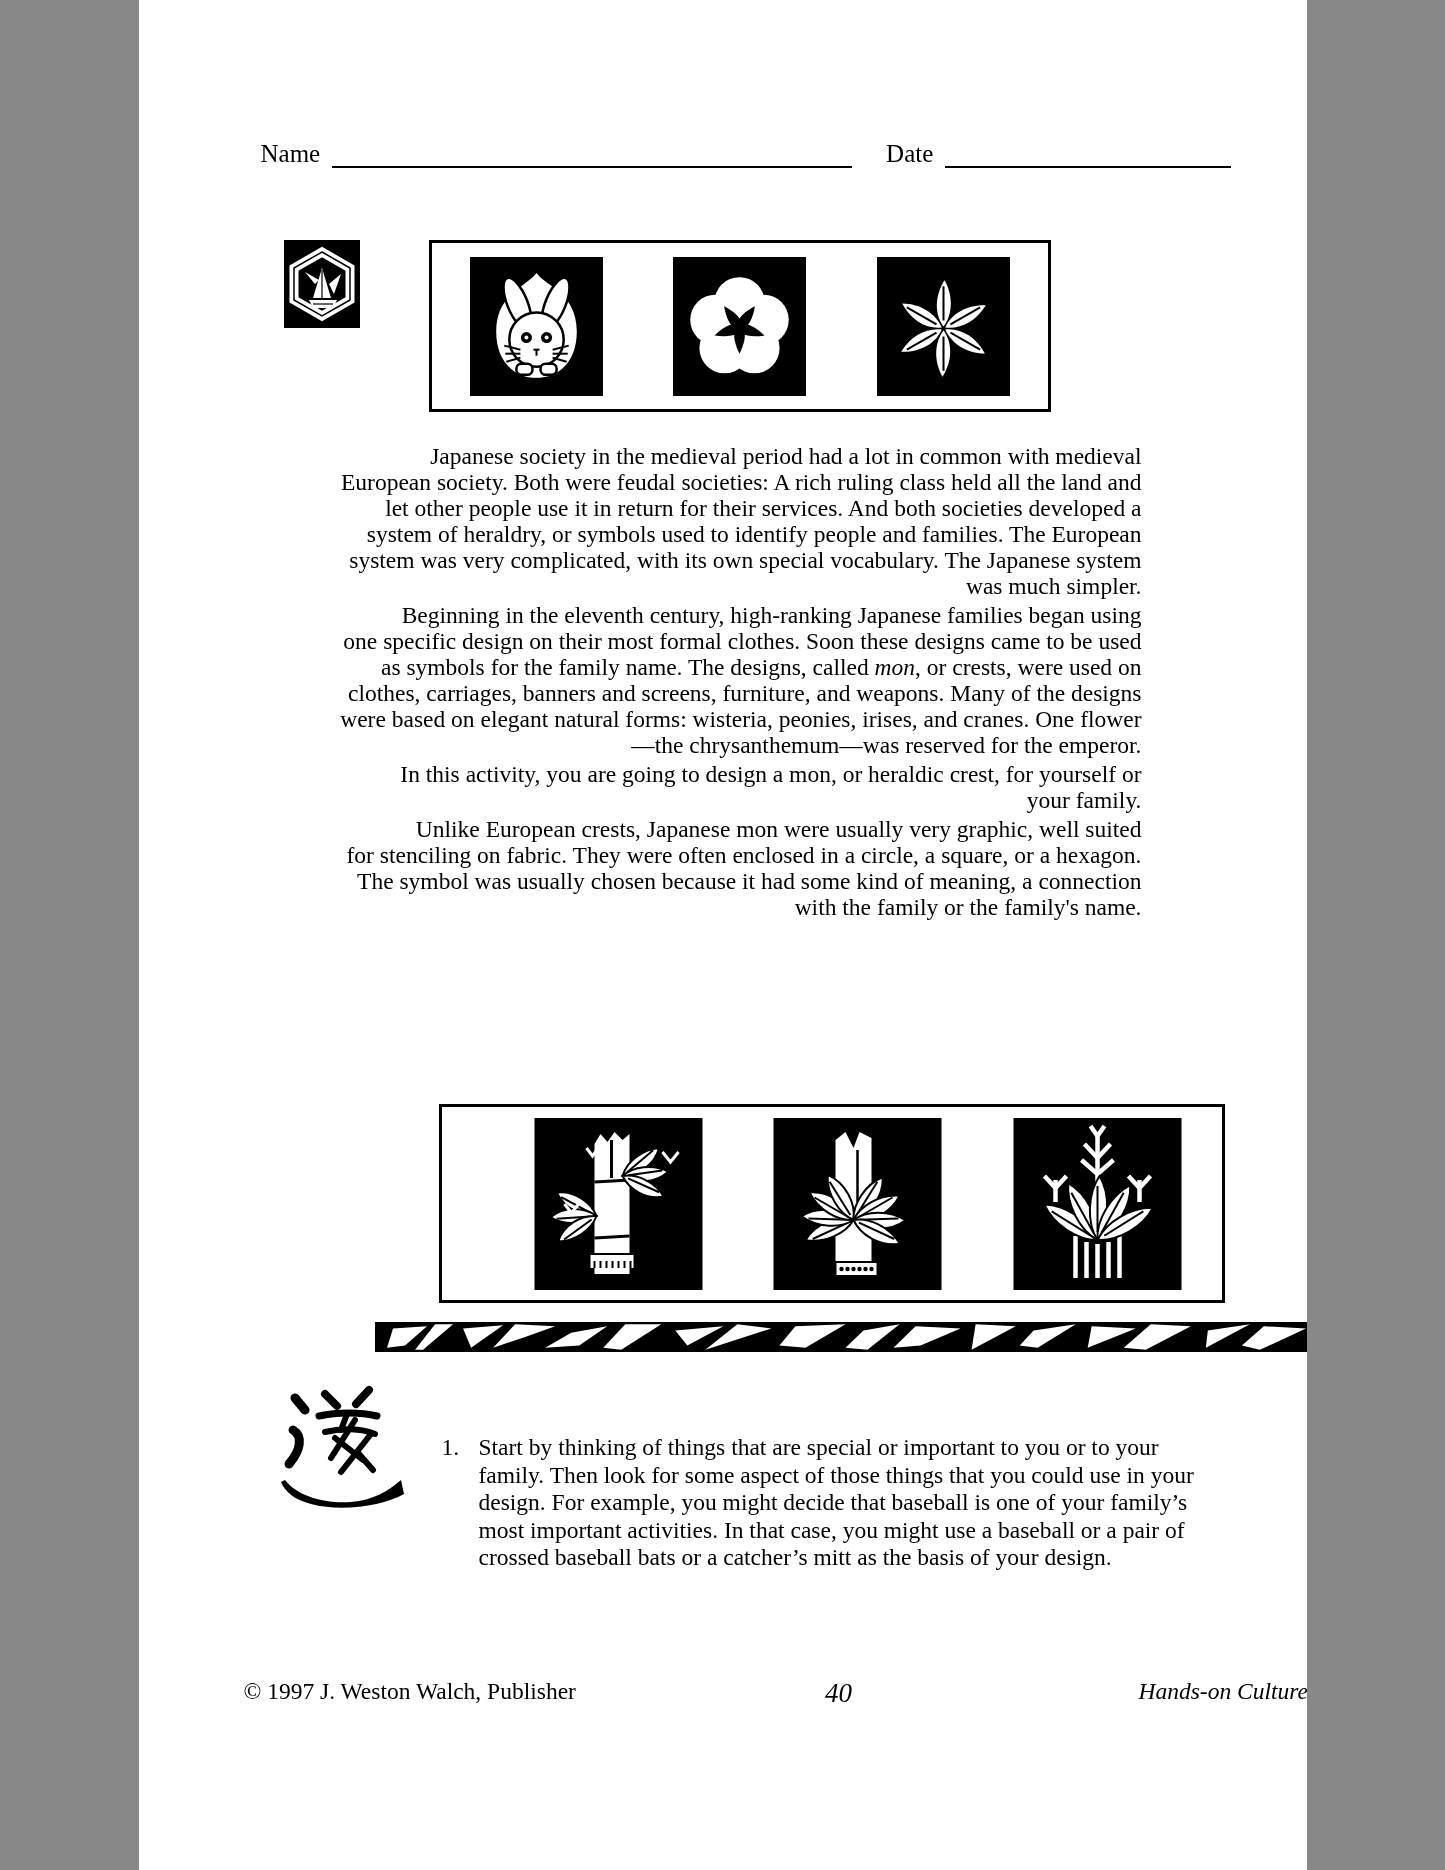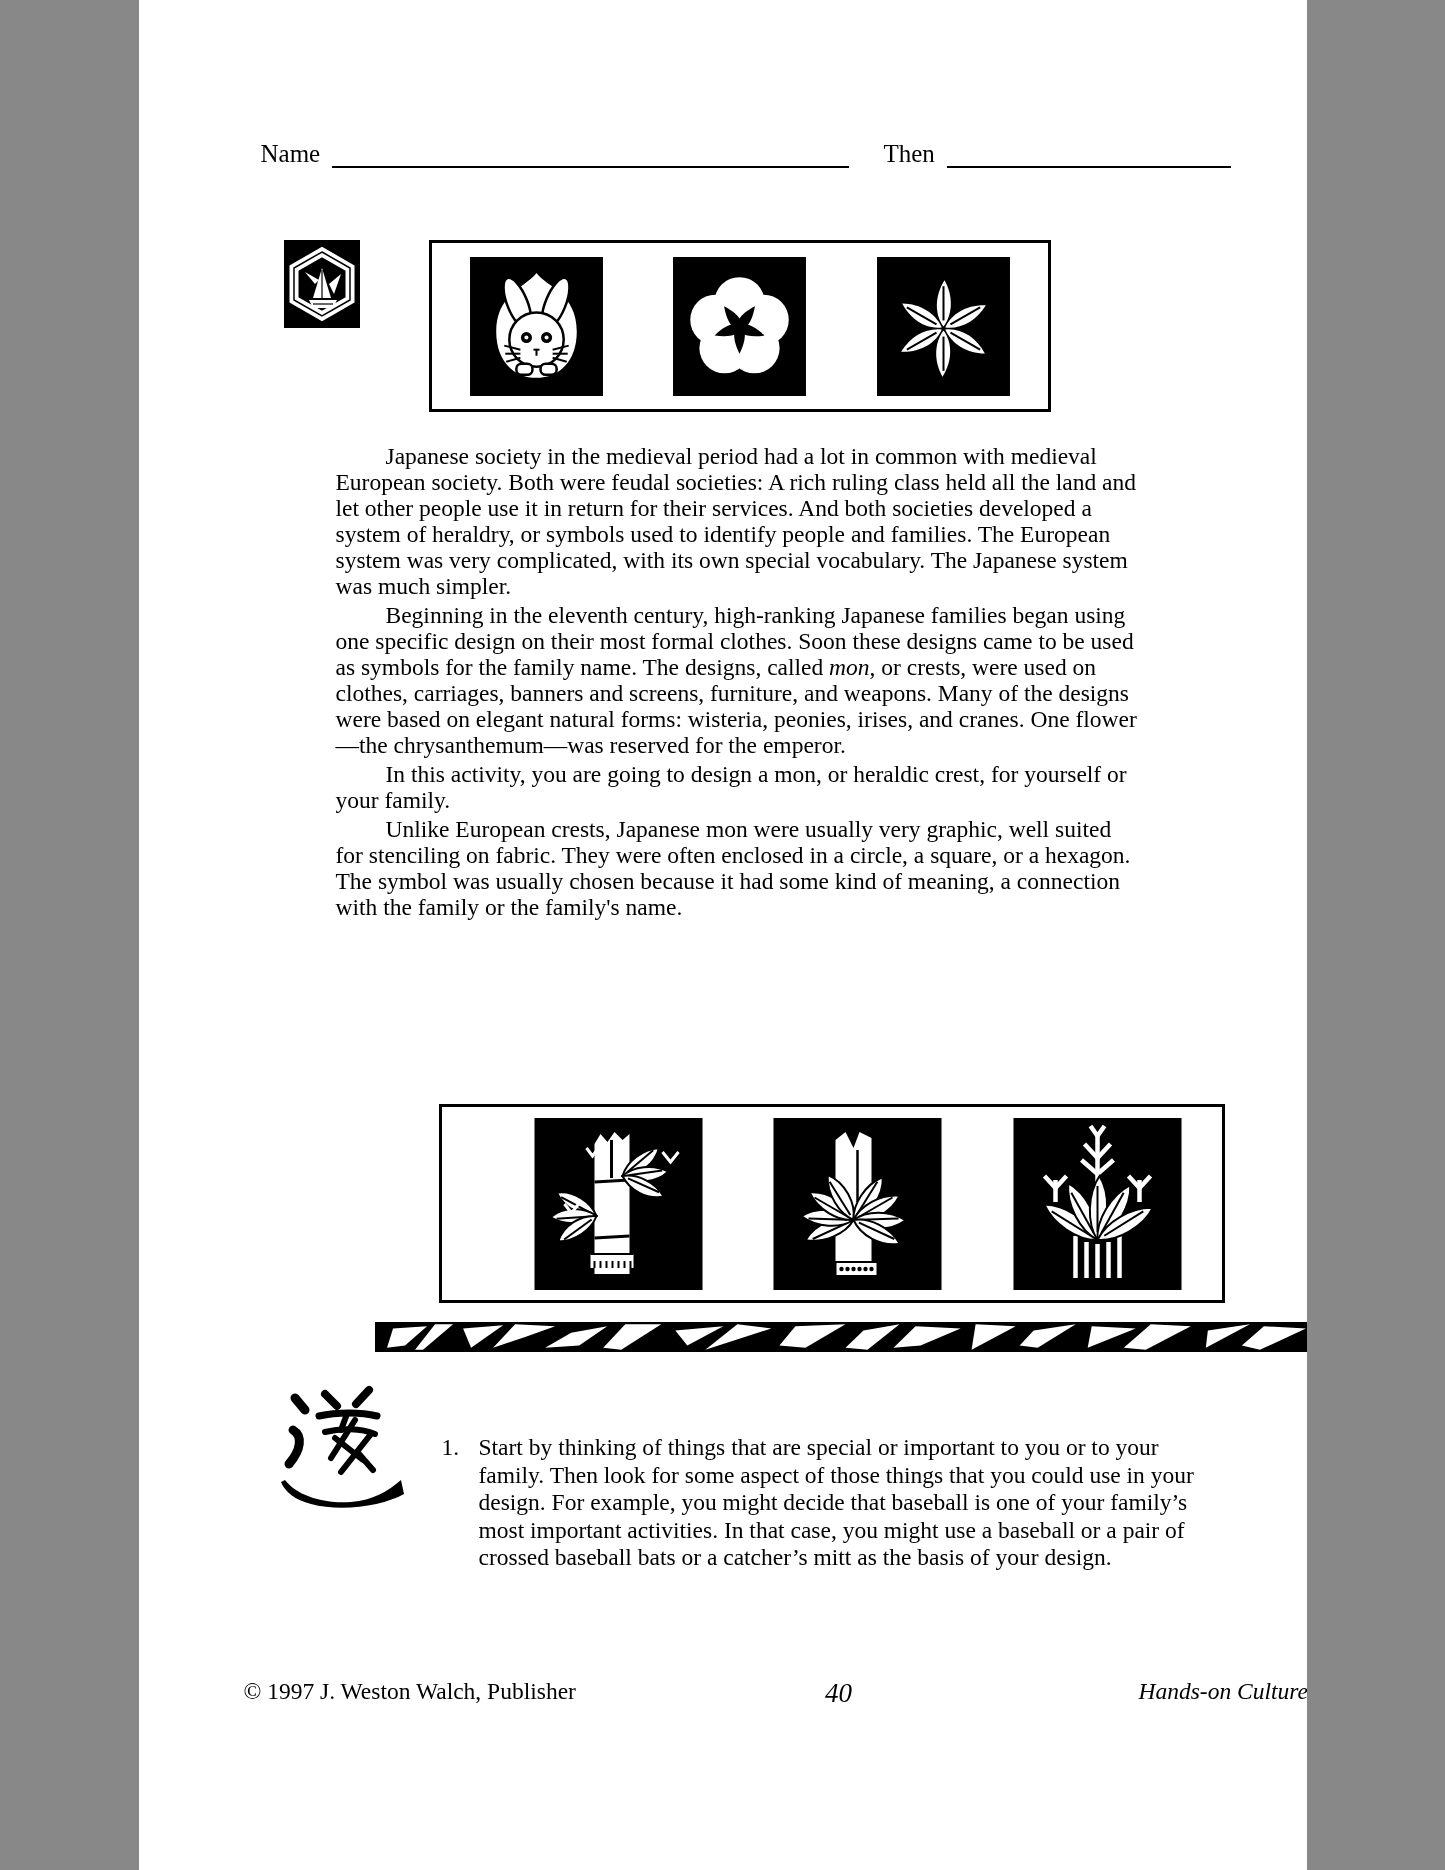--- a/index.html
+++ b/index.html
@@ -26,21 +26,21 @@
 
   
   .crest-box { border:3px solid #000; box-sizing:border-box; display:flex; align-items:center; justify-content:space-between; background:#fff; }
   .box-top { position:absolute; left:290px; top:240px; width:622px; height:172px; padding:0 38px; }
   .box-bottom { position:absolute; left:300px; top:1104px; width:786px; height:199px; padding:0 40px 0 92px; }
   .crest-sq { width:133px; height:139px; }
   .crest-lg { width:169px; height:172px; }
   .crest-sq svg, .crest-lg svg, .crane-logo svg, .band svg, .kanji-block svg, .flame-logo svg { display:block; width:100%; height:100%; }
 
   
-  .intro { position:absolute; left:197px; top:443px; width:806px; font-size:23.5px; line-height:26px; }
+  .intro { position:absolute; left:197px; top:443px; width:806px; font-size:23.5px; line-height:26px;text-align:right; }
   .intro p { margin:0 0 3px 0; text-indent:50px; }
   .ital { font-style:italic; }
 
   
   .band { position:absolute; left:236px; top:1322px; width:1001px; height:30px; }
 
   
   .kanji-block { position:absolute; left:138px; top:1372px; width:132px; height:156px; }
   .visually-hidden { position:absolute; width:1px; height:1px; overflow:hidden; clip:rect(0 0 0 0); white-space:nowrap; }
 
@@ -58,21 +58,21 @@
   .footer-book { position:absolute; left:1000px; top:1678px; width:262px; text-align:left; font-style:italic; font-size:23.5px; }
 </style>
 </head>
 <body>
 
 <div class="page">
 
   <div class="name-row">
     <span>Name</span>
     <span class="fill-line name-line"></span>
-    <span class="date-label">Then</span>
+    <span class="date-label">Date</span>
     <span class="fill-line date-line"></span>
   </div>
 
   <div class="crane-logo">
     <svg viewBox="0 0 76 88" xmlns="http://www.w3.org/2000/svg">
       <rect width="76" height="88" fill="#000"></rect>
       <polygon points="38,12 66,28 66,60 38,76 10,60 10,28" fill="none" stroke="#fff" stroke-width="9"></polygon>
       <polygon points="38,12 66,28 66,60 38,76 10,60 10,28" fill="none" stroke="#000" stroke-width="1.5"></polygon>
       <g fill="#fff">
         <polygon points="38,28 47,58 29,58"></polygon>

